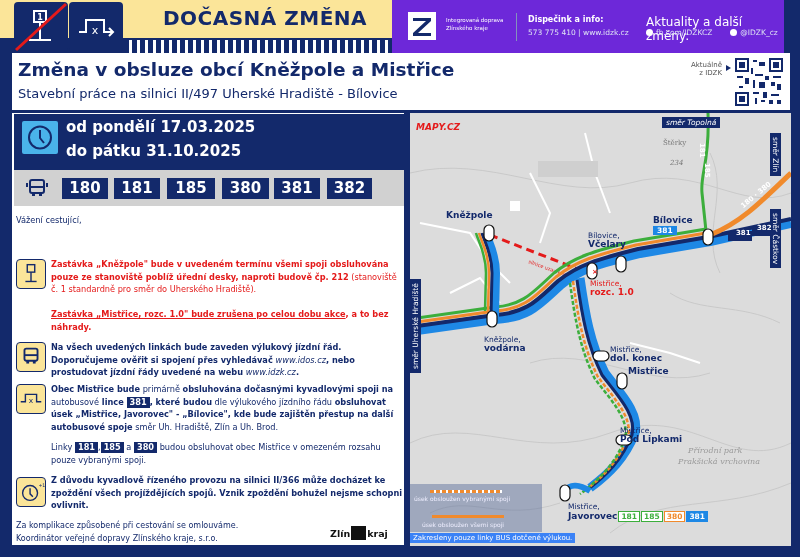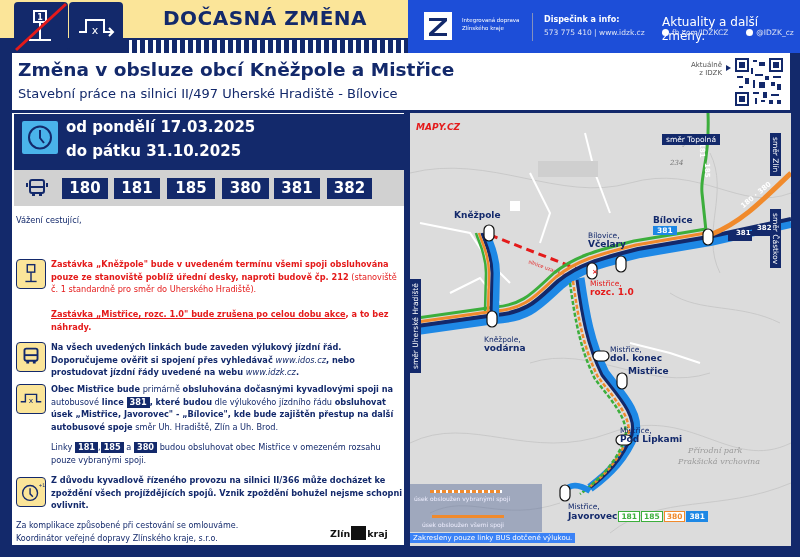--- a/index.html
+++ b/index.html
@@ -9,21 +9,21 @@
   
   .top-yellow { position: absolute; left: 0; top: 0; width: 408px; height: 38px; background: #fbe599; }
   .stripes { position: absolute; left: 124px; top: 40px; width: 286px; height: 13px;
     background: repeating-linear-gradient(90deg, #13296b 0 5px, #ffffff 5px 8px); }
   .icon-box { position: absolute; top: 2px; width: 54px; height: 50px; background: #13296b; border-radius: 4px; }
   .icon-box svg { width: 100%; height: 100%; }
   .title-dz { position: absolute; left: 140px; top: 6px; width: 250px; text-align: center;
     font-weight: bold; font-size: 20px; color: #13296b; letter-spacing: 0.5px; }
 
   
-  .top-dark { position: absolute; left: 408px; top: 0; width: 392px; height: 53px; background: #1d4ed8; color: #fff; }
+  .top-dark { position: absolute; left: 392px; top: 0; width: 392px; height: 53px; background: #6d28d9; color: #fff; }
   .idzk-logo { position: absolute; left: 16px; top: 12px; width: 28px; height: 28px; background: #fff; }
   .idzk-name { position: absolute; left: 54px; top: 16px; font-size: 5.5px; line-height: 8px; color: #fff; }
   .sep-v { position: absolute; left: 124px; top: 13px; width: 1px; height: 28px; background: #8391bd; }
   .disp-title { position: absolute; left: 136px; top: 15px; font-size: 8px; font-weight: bold; }
   .disp-val { position: absolute; left: 136px; top: 28px; font-size: 7.5px; color: #dfe4f4; }
   .news-title { position: absolute; left: 254px; top: 15px; font-size: 12px; font-weight: normal; }
   .news-val { position: absolute; left: 254px; top: 28px; font-size: 7.5px; color: #dfe4f4; display: flex; gap: 18px; }
   .news-val span.ic { display: inline-block; width: 7px; height: 7px; border-radius: 50%; background: #fff; margin-right: 3px; vertical-align: -1px; }
 
   
@@ -313,30 +313,30 @@
     <rect x="342" y="113" width="22" height="10" fill="#13296b"></rect>
 
     <text x="278" y="340" font-size="8" fill="#9a9a9a" font-style="italic" font-family="DejaVu Serif, serif">Přírodní park</text>
     <text x="268" y="351" font-size="8" fill="#9a9a9a" font-style="italic" font-family="DejaVu Serif, serif">Prakšická vrchovina</text>
     <text x="253" y="32" font-size="7" fill="#777" font-family="DejaVu Serif, serif">Štěrky</text>
     <text x="260" y="52" font-size="7" fill="#777" font-style="italic" font-family="DejaVu Serif, serif">234</text>
   </svg>
 
   <div class="map-lbl" style="left:6px;top:10px;font-weight:bold;font-size:9px;color:#e41a1a;font-style:italic;">MAPY.CZ</div>
 
-  <div class="dir-tag" style="left:252px;top:21px;">směr Topolná</div>
+  <div class="dir-tag" style="left:252px;top:4px;font-style:italic;">směr Topolná</div>
   <div class="dir-tag" style="left:371px;top:20px;transform:rotate(90deg);transform-origin:left top;">směr Zlín</div>
   <div class="dir-tag" style="left:371px;top:96px;transform:rotate(90deg);transform-origin:left top;">směr Částkov</div>
   <div class="dir-tag" style="left:0px;top:260px;transform:rotate(-90deg);transform-origin:left top;">směr Uherské Hradiště</div>
 
   <div class="map-lbl" style="left:326px;top:116px;font-size:7px;color:#fff;font-weight:bold;">381</div>
   <div class="map-lbl" style="left:347px;top:111px;font-size:7px;color:#fff;font-weight:bold;">382</div>
   <div class="map-lbl" style="left:328px;top:78px;font-size:7px;color:#fff;font-weight:bold;transform:rotate(-40deg);">180 · 380</div>
 
-  <div class="map-lbl" style="left:44px;top:98px;"><span class="big">Kněžpole</span></div>
+  <div class="map-lbl" style="left:36px;top:98px;"><span class="big">Kněžpole</span></div>
   <div class="map-lbl" style="left:74px;top:222px;">
       <div>Kněžpole,</div>
       <div class="big">vodárna</div>
     </div>
   <div class="map-lbl" style="left:178px;top:118px;">
       <div>Bílovice,</div>
       <div class="big">Včelary</div>
     </div>
   <div class="map-lbl" style="left:180px;top:166px;color:#e41a1a;">
       <div>Mistřice,</div>

